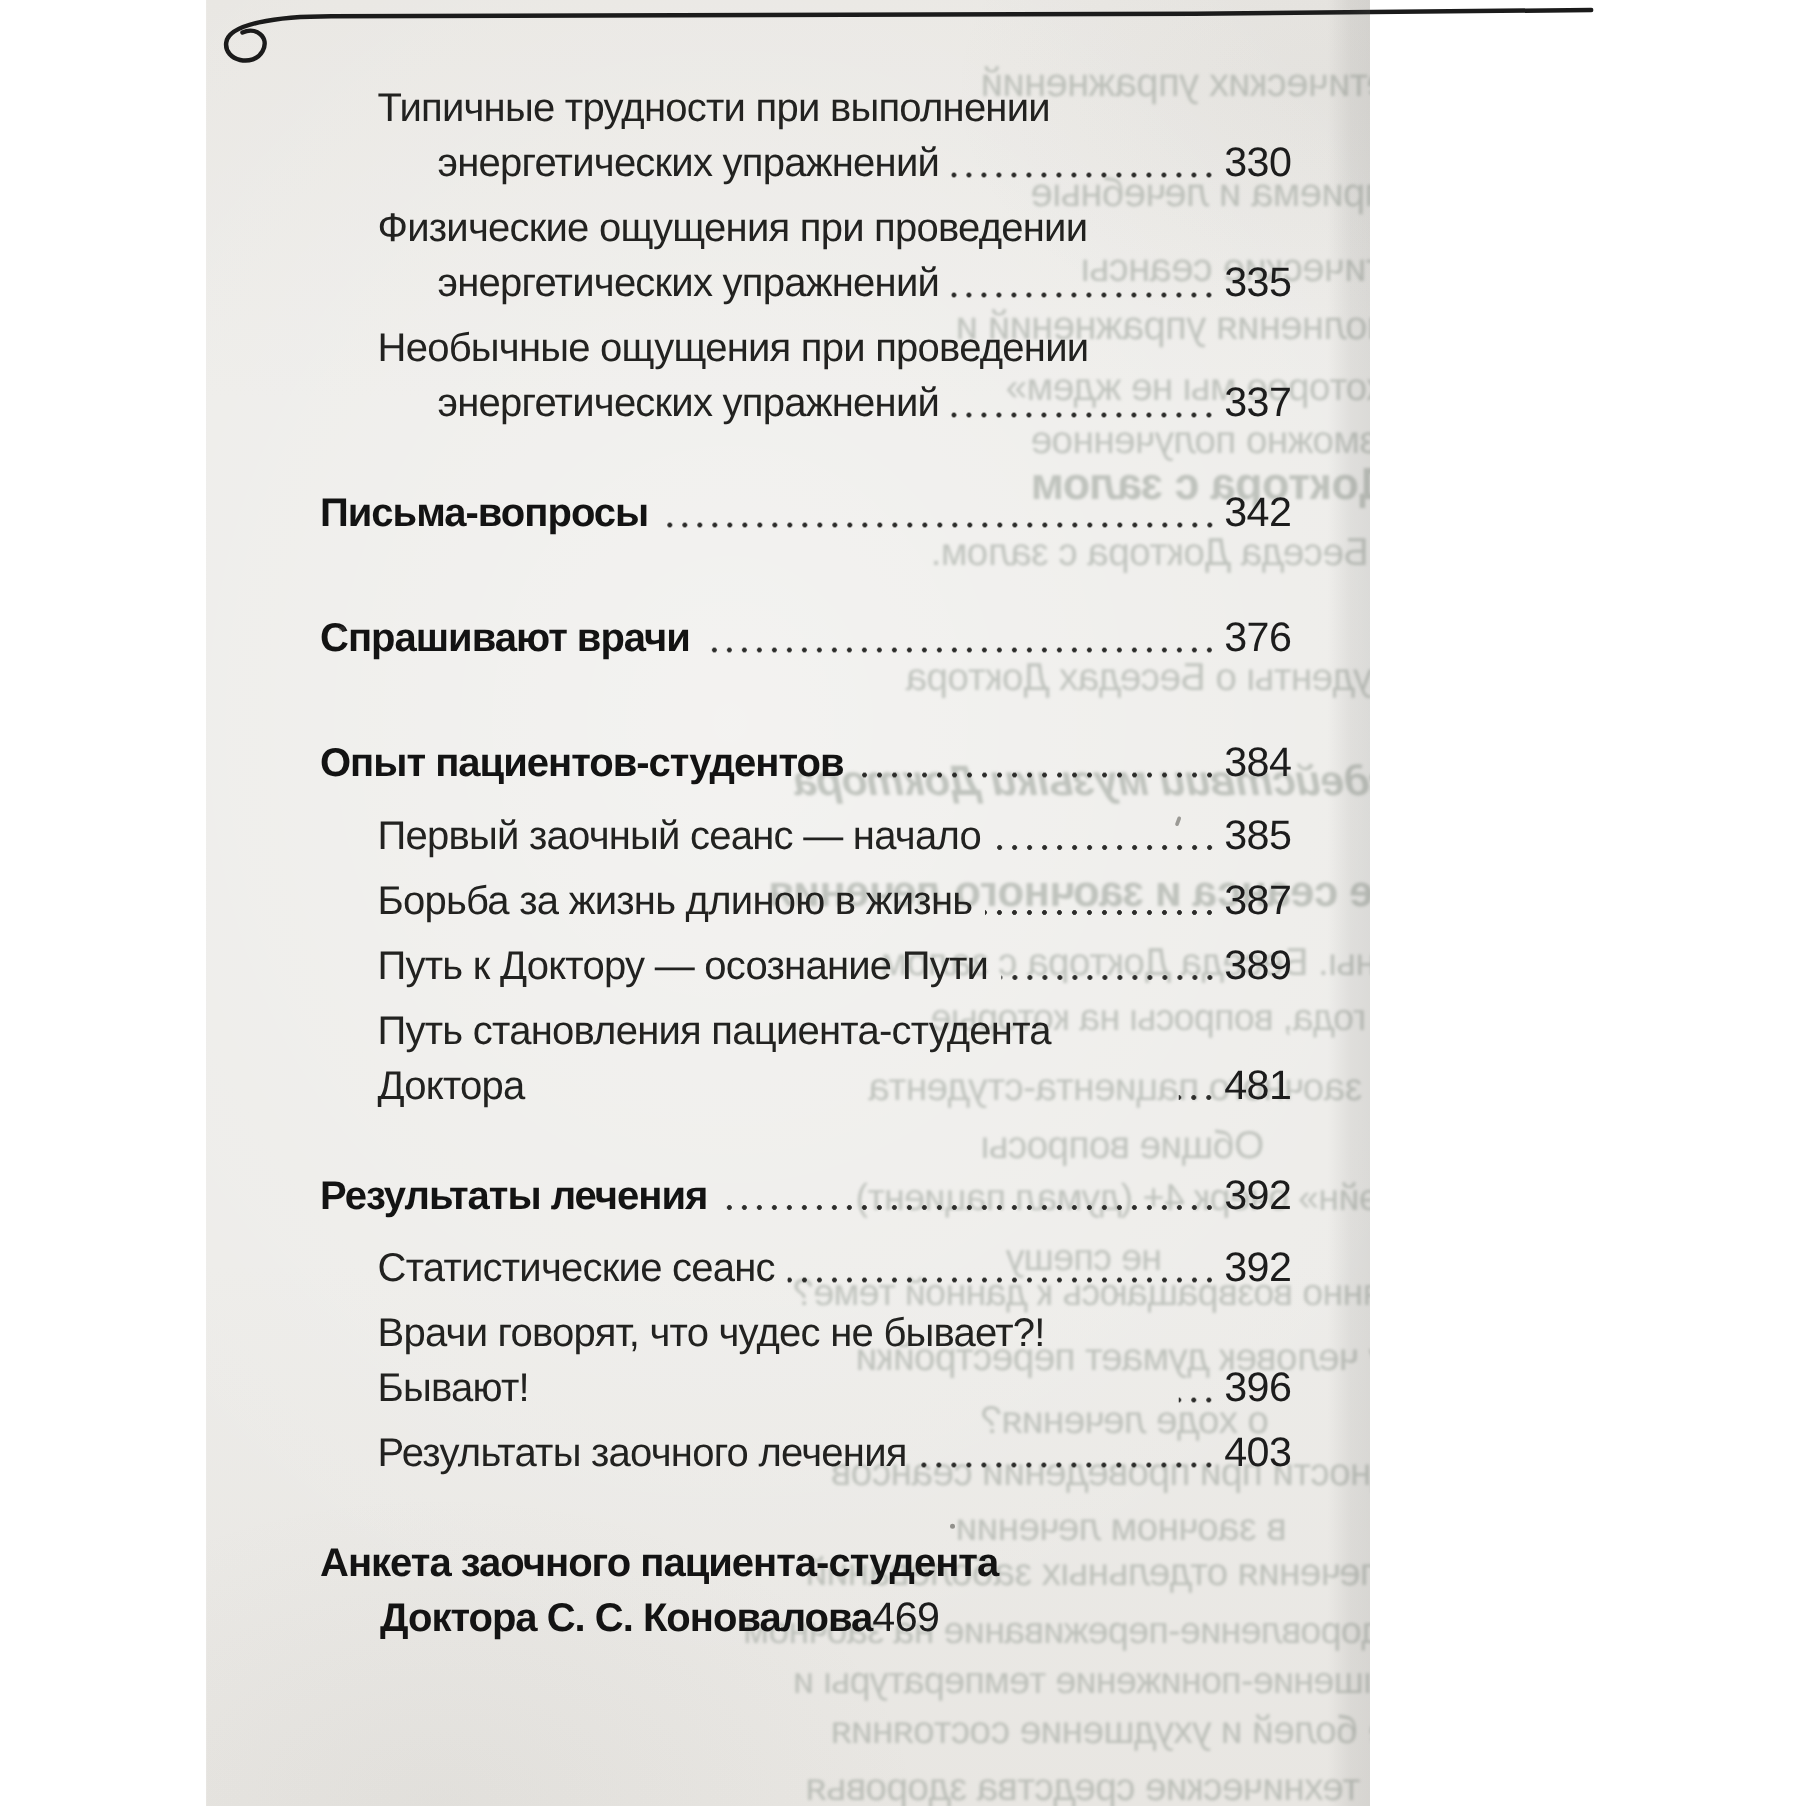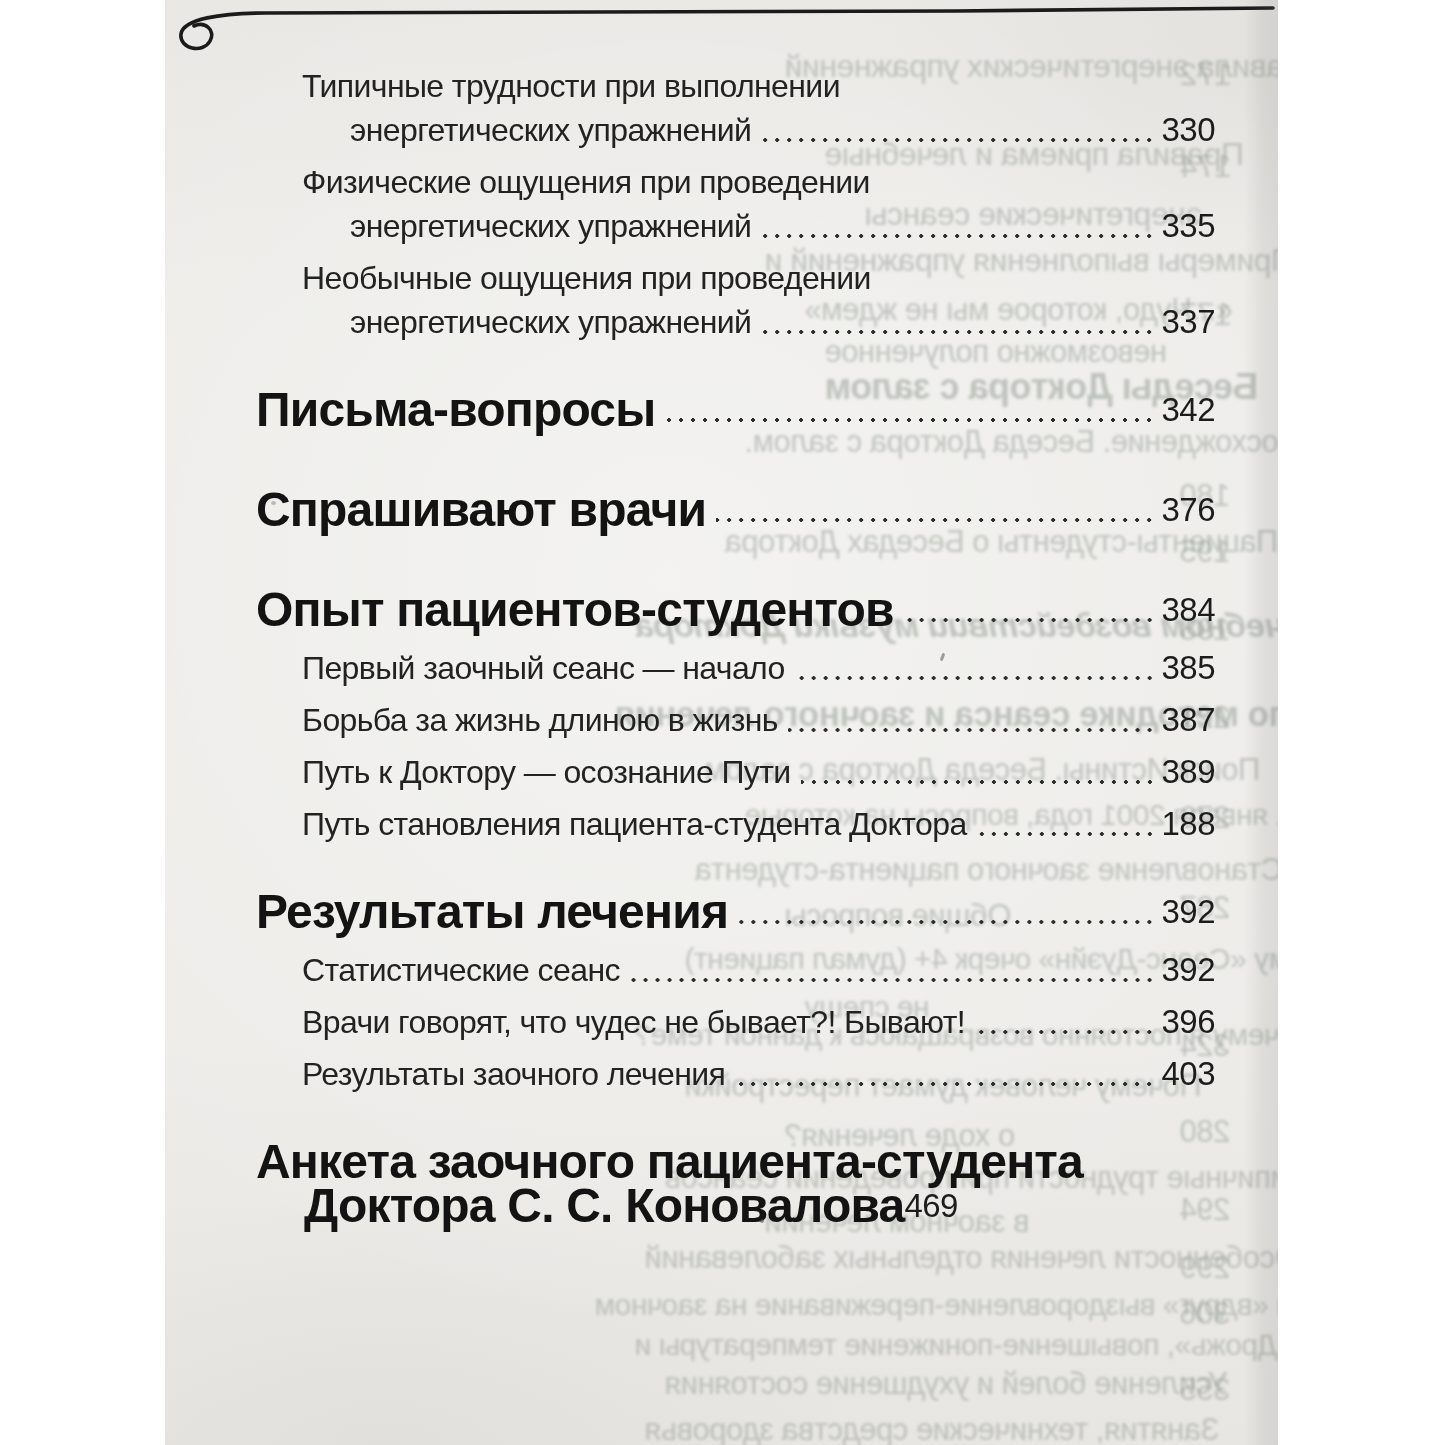--- a/index.html
+++ b/index.html
@@ -3,21 +3,21 @@
 <meta charset="utf-8">
 <style>
   html,body { margin:0; padding:0; background:#ffffff; }
   .stage {
     position:relative; width:1445px; height:1445px;
     background:#ffffff; overflow:hidden;
     font-family:"Liberation Sans", sans-serif;
   }
   
   .page {
-    position:absolute; left:165px; top:0; width:1113px; height:1445px;
+    position:absolute; left:165px; top:0; width:931px; height:1445px;
     background:
       radial-gradient(ellipse 120% 90% at 45% 40%, rgba(255,255,255,0.35), rgba(255,255,255,0) 60%),
       linear-gradient(180deg,#e9e7e3 0%, #edecE9 22%, #edece9 70%, #e8e6e2 100%);
     background-color:#ebe9e6;
   }
   
   .page::after {
     content:""; position:absolute; top:0; right:0; width:34px; height:100%;
     background:linear-gradient(90deg, rgba(0,0,0,0) 0%, rgba(90,90,88,0.10) 55%, rgba(120,120,118,0.16) 100%);
     pointer-events:none;
@@ -48,21 +48,21 @@
     padding:64px 63px 0 91px; box-sizing:border-box;
     color:#1e1e1e;
   }
   .toc-entry { margin:0; }
   .toc-entry.lvl1 { margin-top:44px; }
   .toc-entry.lvl1 + .toc-entry.lvl1 { margin-top:56px; }
   .toc-entry.lvl1 + .toc-entry.lvl2 { margin-top:14px; }
   .toc-entry.lvl2 + .toc-entry.lvl2 { margin-top:8px; }
   .toc-line { display:flex; align-items:flex-end; line-height:44px; }
   .toc-entry.lvl1 .t {
-    font-weight:bold; font-size:48px; color:#131313; letter-spacing:-0.8px;
+    font-weight:bold; font-size:32px; color:#131313; letter-spacing:-0.8px;
   }
   .toc-entry.lvl2 .t {
     font-weight:normal; font-size:32px; color:#222220; letter-spacing:-0.6px;
   }
   .toc-entry.lvl2 { padding-left:46px; }
   .toc-line.wrap { padding-left:48px; }
   .leader {
     flex:1 1 auto; height:10px; min-width:30px;
     margin:0 6px 7px 10px;
     background-image:radial-gradient(circle, #2c2c2a 1.7px, rgba(0,0,0,0) 2px);
@@ -200,21 +200,21 @@
           <div class="toc-line">
             <span class="t">Путь к Доктору — осознание Пути</span>
             <span class="leader"></span>
             <span class="pnum">389</span>
           </div>
         </div>
         <div class="toc-entry lvl2">
           <div class="toc-line">
             <span class="t">Путь становления пациента-студента Доктора</span>
             <span class="leader"></span>
-            <span class="pnum">188</span>
+            <span class="pnum">481</span>
           </div>
         </div>
         <div class="toc-entry lvl1">
           <div class="toc-line">
             <span class="t">Результаты лечения</span>
             <span class="leader"></span>
             <span class="pnum">392</span>
           </div>
         </div>
         <div class="toc-entry lvl2">

